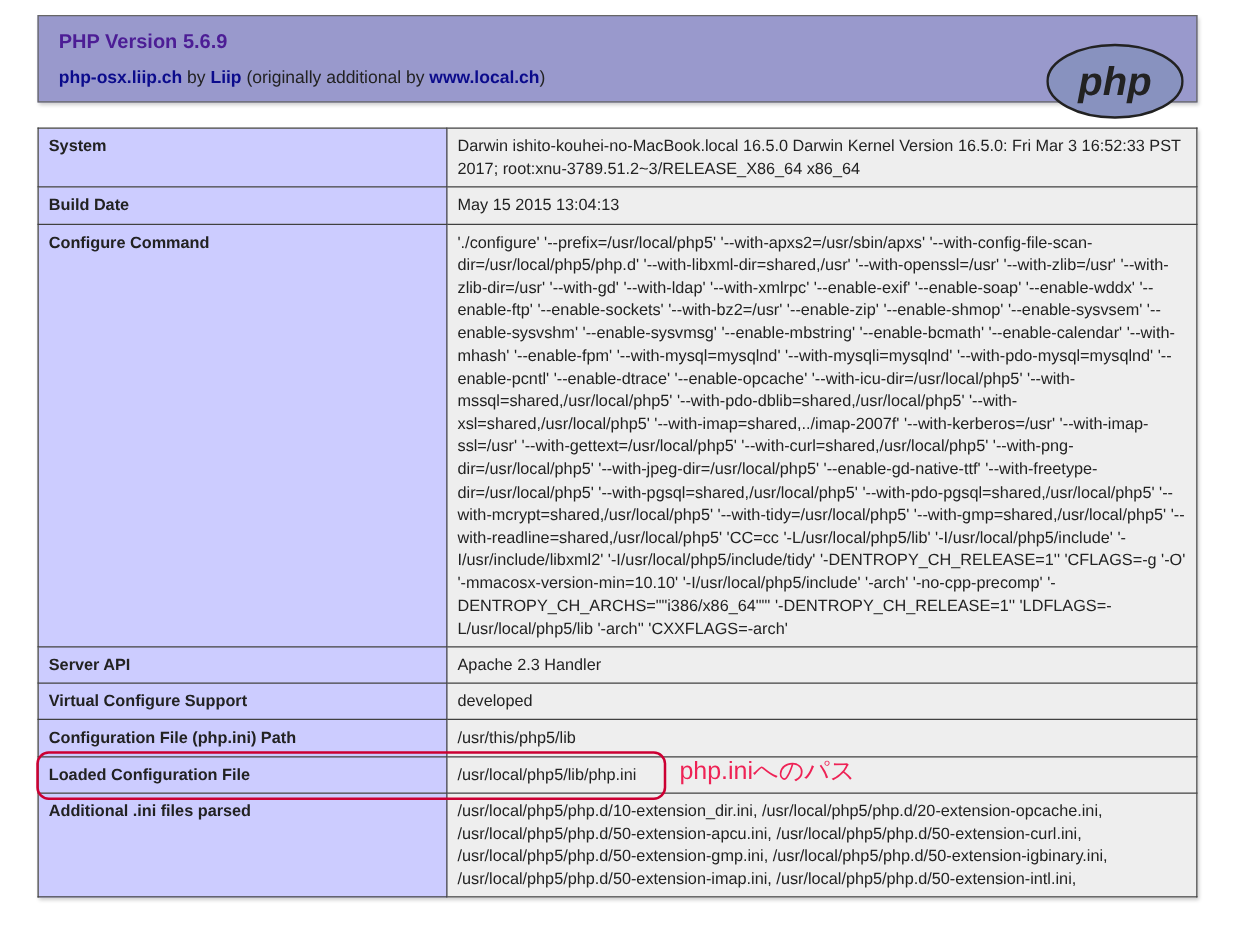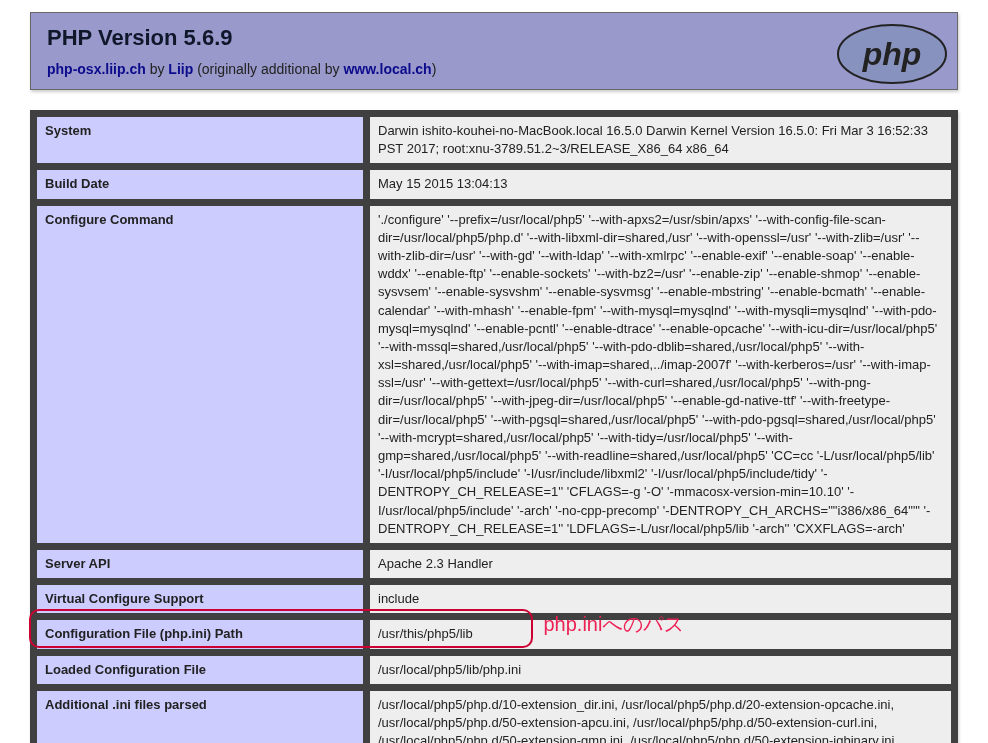--- a/index.html
+++ b/index.html
@@ -14,48 +14,48 @@
     border: 1px solid #666;
     box-shadow: 1px 2px 3px rgba(0,0,0,0.2);
   }
   .header-box {
     background: #9999cc;
     padding: 12px 16px;
     position: relative;
   }
   .header-box h1 {
     margin: 0 0 10px 0;
-    font-size: 22px;
+    font-size: 16px;
     font-weight: bold;
-    color: #0f172a;
+    color: #4c1d95;
     display: inline-block;
   }
   .header-box .subline {
     font-size: 14px;
     color: #222;
   }
   .header-box a {
     color: #0b0b8c;
     font-weight: bold;
     text-decoration: none;
   }
   .logo {
     position: absolute;
     right: 10px;
-    top: 10px;
+    top: 21px;
   }
   .logo svg { display:block; }
 
   table.info {
     border-collapse: collapse;
     width: 100%;
     margin-top: 20px;
   }
   table.info td {
-    border: 7px solid #404040;
+    border: 1px solid #404040;
     padding: 5px 8px;
     font-size: 13px;
     vertical-align: top;
     line-height: 1.4;
   }
   table.info td.key {
     background: #ccccff;
     font-weight: bold;
     width: 310px;
     color: #222;
@@ -116,21 +116,21 @@
         <tr>
           <td class="key">Configure Command</td>
           <td class="val">'./configure' '--prefix=/usr/local/php5' '--with-apxs2=/usr/sbin/apxs' '--with-config-file-scan-dir=/usr/local/php5/php.d' '--with-libxml-dir=shared,/usr' '--with-openssl=/usr' '--with-zlib=/usr' '--with-zlib-dir=/usr' '--with-gd' '--with-ldap' '--with-xmlrpc' '--enable-exif' '--enable-soap' '--enable-wddx' '--enable-ftp' '--enable-sockets' '--with-bz2=/usr' '--enable-zip' '--enable-shmop' '--enable-sysvsem' '--enable-sysvshm' '--enable-sysvmsg' '--enable-mbstring' '--enable-bcmath' '--enable-calendar' '--with-mhash' '--enable-fpm' '--with-mysql=mysqlnd' '--with-mysqli=mysqlnd' '--with-pdo-mysql=mysqlnd' '--enable-pcntl' '--enable-dtrace' '--enable-opcache' '--with-icu-dir=/usr/local/php5' '--with-mssql=shared,/usr/local/php5' '--with-pdo-dblib=shared,/usr/local/php5' '--with-xsl=shared,/usr/local/php5' '--with-imap=shared,../imap-2007f' '--with-kerberos=/usr' '--with-imap-ssl=/usr' '--with-gettext=/usr/local/php5' '--with-curl=shared,/usr/local/php5' '--with-png-dir=/usr/local/php5' '--with-jpeg-dir=/usr/local/php5' '--enable-gd-native-ttf' '--with-freetype-dir=/usr/local/php5' '--with-pgsql=shared,/usr/local/php5' '--with-pdo-pgsql=shared,/usr/local/php5' '--with-mcrypt=shared,/usr/local/php5' '--with-tidy=/usr/local/php5' '--with-gmp=shared,/usr/local/php5' '--with-readline=shared,/usr/local/php5' 'CC=cc '-L/usr/local/php5/lib' '-I/usr/local/php5/include' '-I/usr/include/libxml2' '-I/usr/local/php5/include/tidy' '-DENTROPY_CH_RELEASE=1'' 'CFLAGS=-g '-O' '-mmacosx-version-min=10.10' '-I/usr/local/php5/include' '-arch' '-no-cpp-precomp' '-DENTROPY_CH_ARCHS=""i386/x86_64""' '-DENTROPY_CH_RELEASE=1'' 'LDFLAGS=-L/usr/local/php5/lib '-arch'' 'CXXFLAGS=-arch'</td>
         </tr>
         <tr>
           <td class="key">Server API</td>
           <td class="val">Apache 2.3 Handler</td>
         </tr>
         <tr>
           <td class="key">Virtual Configure Support</td>
-          <td class="val">include</td>
+          <td class="val">developed</td>
         </tr>
         <tr>
           <td class="key">Configuration File (php.ini) Path</td>
           <td class="val">/usr/this/php5/lib</td>
         </tr>
         <tr id="row-loaded-config">
           <td class="key">Loaded Configuration File</td>
           <td class="val">/usr/local/php5/lib/php.ini</td>
         </tr>
         <tr>

